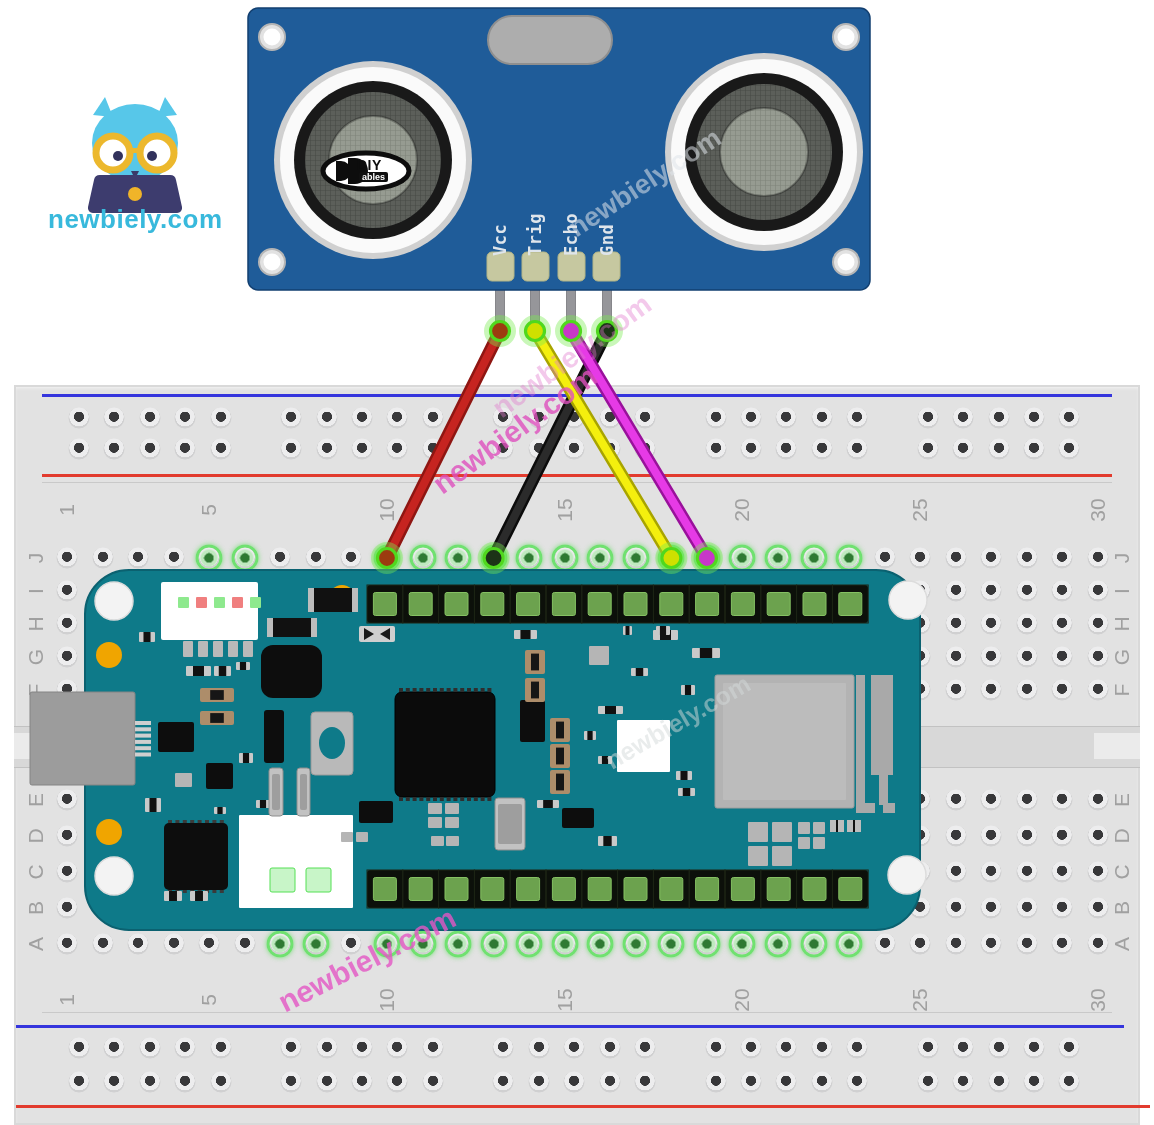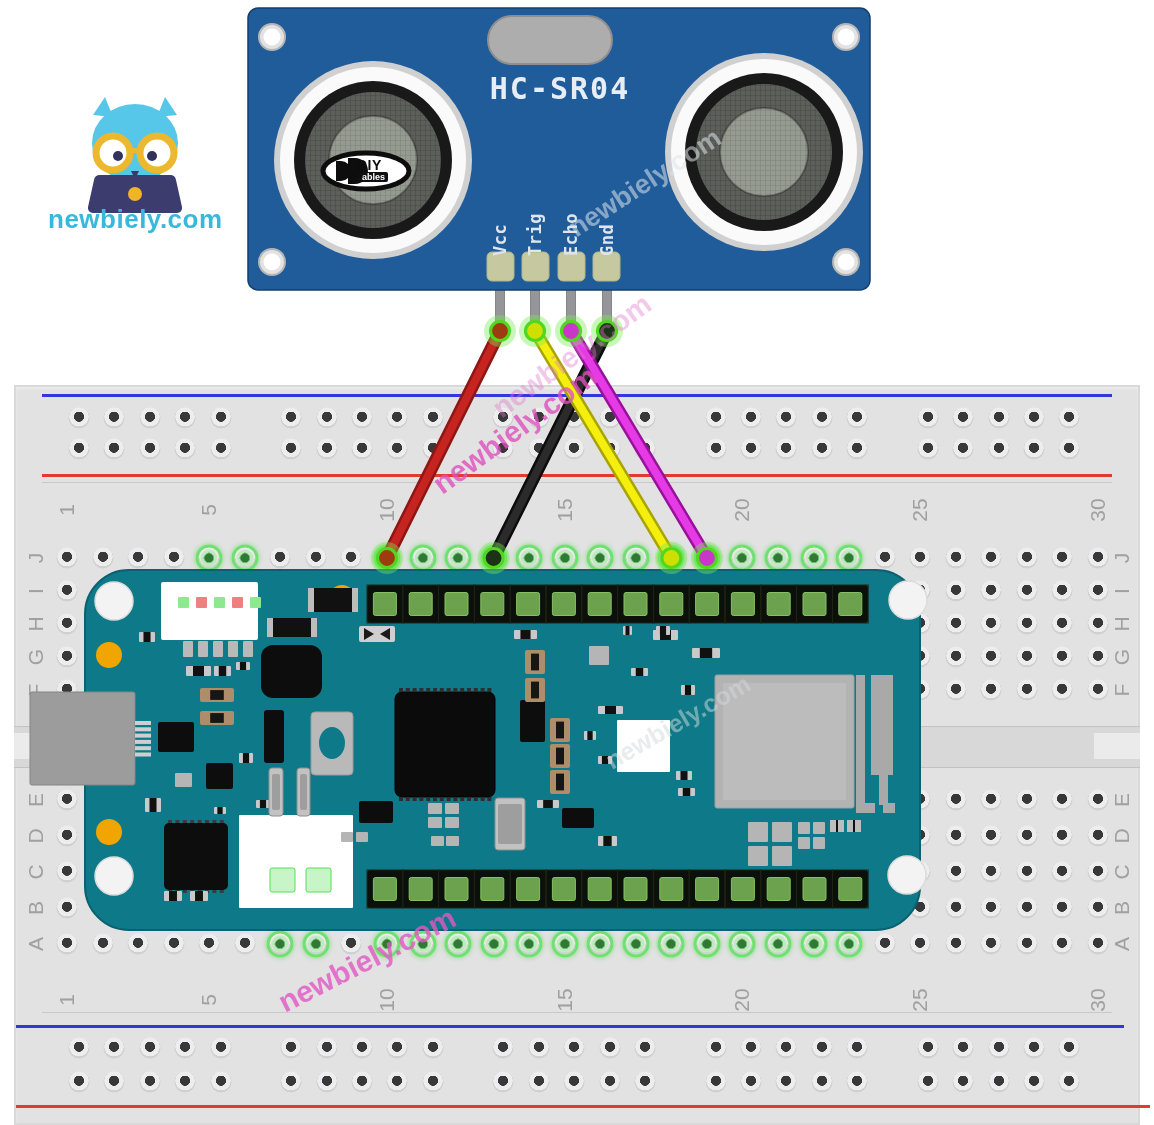--- a/index.html
+++ b/index.html
@@ -849,21 +849,20 @@
       <path d="M108,158 v26 h7 a13,13 0 0 0 0,-26 z" fill="#0d0d0d"></path>
     </g>
     <g>
       <rect x="247" y="252" width="27" height="29" rx="5" fill="#c6c8a0" stroke="#b4b687"></rect>
       <rect x="282" y="252" width="27" height="29" rx="5" fill="#c6c8a0" stroke="#b4b687"></rect>
       <rect x="318" y="252" width="27" height="29" rx="5" fill="#c6c8a0" stroke="#b4b687"></rect>
       <rect x="353" y="252" width="27" height="29" rx="5" fill="#c6c8a0" stroke="#b4b687"></rect>
     </g>
   </svg>
 
-  <div class="hcsr">HC-SR04</div>
   <div class="pinlab" style="left:465px;top:212px;">Vcc</div>
   <div class="pinlab" style="left:500px;top:212px;">Trig</div>
   <div class="pinlab" style="left:536px;top:212px;">Echo</div>
   <div class="pinlab" style="left:572px;top:212px;">Gnd</div>
   <div class="diy-top">DIY</div>
   <div class="diy-bot">ables</div>
 
   <svg id="wires" width="1154" height="1125" viewBox="0 0 1154 1125">
       <line x1="500" y1="331" x2="386.95" y2="558" stroke="#8f1612" stroke-width="13" stroke-linecap="round"></line>
       <line x1="500" y1="331" x2="386.95" y2="558" stroke="#c62420" stroke-width="8" stroke-linecap="round"></line>

